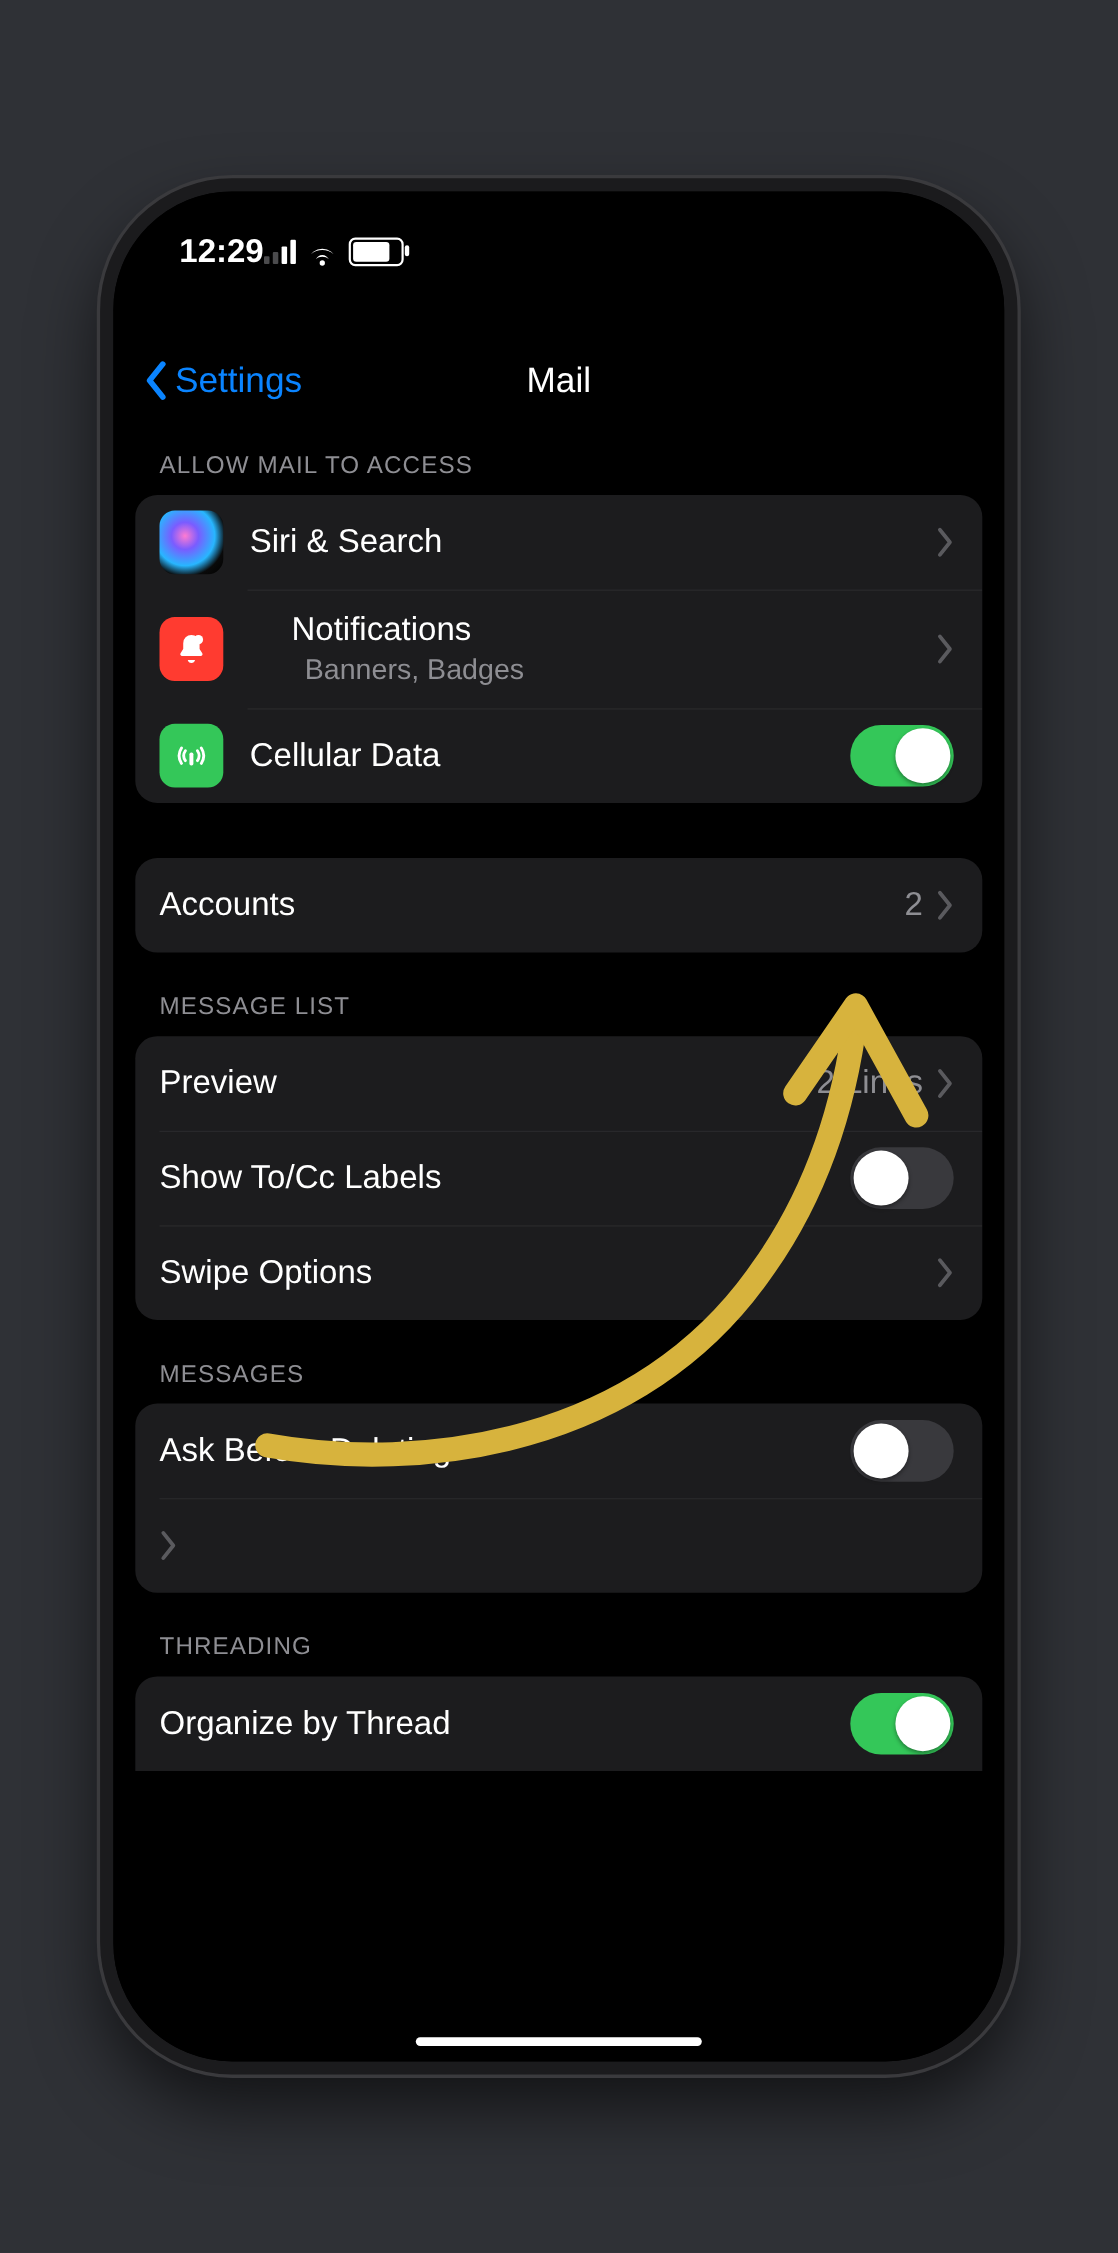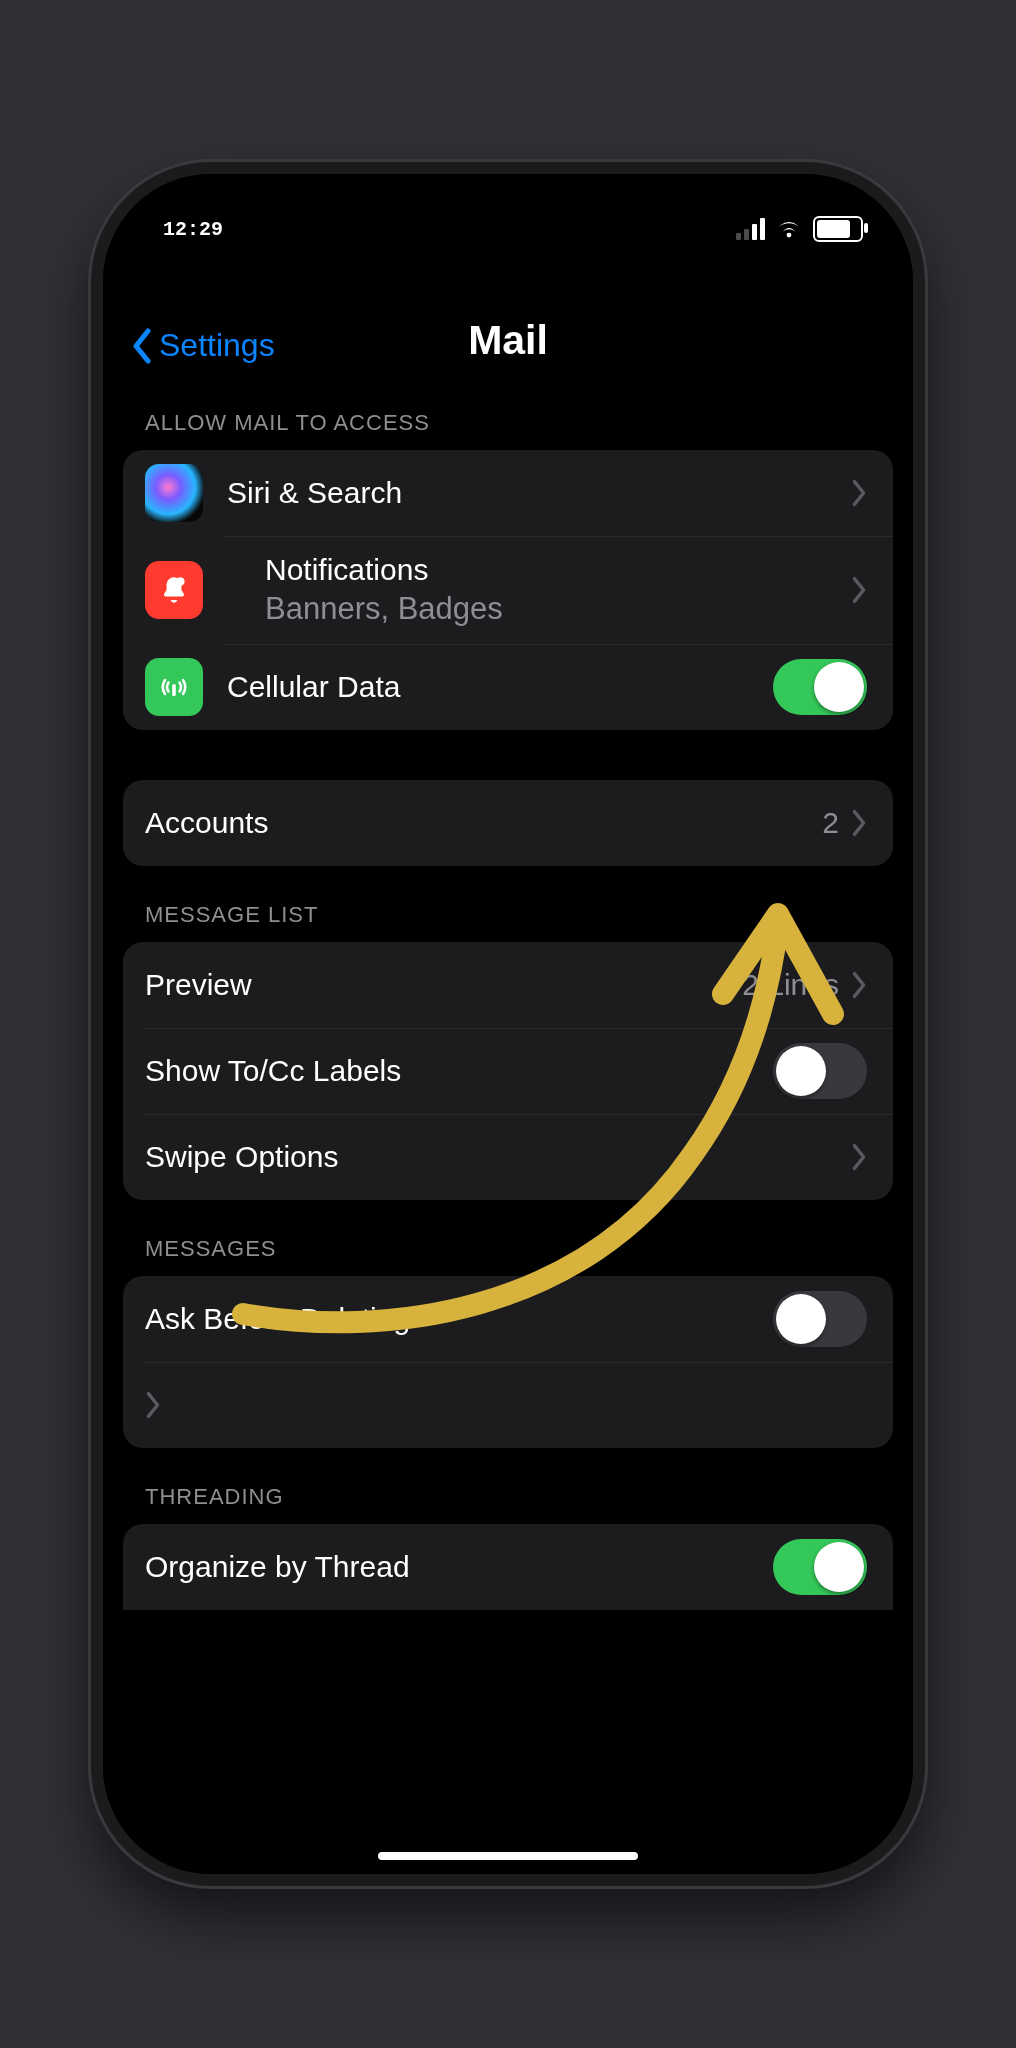--- a/index.html
+++ b/index.html
@@ -44,42 +44,42 @@
   .cam{width:18px;height:18px;border-radius:50%;background:radial-gradient(circle at 40% 40%,#2a3a55 0,#0a0f18 60%,#000 100%);margin-left:32px;box-shadow:0 0 0 2px #0c1018;}
   .screen{
     position:absolute;inset:0;
     background:var(--bg);
     color:var(--text);
     font-size:30px;
     padding-top:30px;
   }
   
   .status{
-    height:50px;display:flex;align-items:center;justify-content:space-between;
-    padding:0 50px 0 60px;font-weight:600;font-size:20px;color:#fff;font-family:Liberation Mono, monospace;
+    height:50px;display:flex;align-items:center;
+    padding:0 50px 0 60px;font-weight:600;font-size:30px;color:#fff;
   }
   .status .right{display:flex;align-items:center;gap:10px;}
   .sig{display:flex;align-items:flex-end;gap:3px;height:22px;}
   .sig span{width:5px;background:#fff;border-radius:1px;}
   .sig span.dim{background:#4b4b4d;}
   .wifi{width:28px;height:22px;}
   .batt{width:46px;height:22px;border:2.5px solid #fff;border-radius:6px;position:relative;}
   .batt::after{content:"";position:absolute;right:-7px;top:5px;width:4px;height:10px;background:#fff;border-radius:2px;}
   .batt i{display:block;position:absolute;left:2px;top:2px;bottom:2px;width:72%;background:#fff;border-radius:3px;}
   
   .nav{
     position:relative;height:90px;display:flex;align-items:flex-end;justify-content:center;
     margin-top:20px;
   }
   .back{
     position:absolute;left:28px;display:flex;align-items:center;gap:6px;
     color:var(--blue);font-size:32px;font-weight:400;
   }
   .back svg{width:22px;height:36px;}
-  .title{color:#fff;font-size:41px;font-weight:700;}
+  .title{color:#fff;font-size:32px;font-weight:400;}
   
   .content{padding:10px 20px 0 20px;}
   .group-label{
     color:var(--label);font-size:22px;letter-spacing:1px;
     padding:36px 22px 14px 22px;text-transform:uppercase;
   }
   .group{
     background:var(--cell);border-radius:20px;overflow:hidden;
   }
   .row{
@@ -92,21 +92,21 @@
   .row.with-icon + .row::before{left:102px;}
   .row.with-icon{}
   .icon{
     width:58px;height:58px;border-radius:14px;margin-right:24px;flex:0 0 auto;
     display:flex;align-items:center;justify-content:center;color:#fff;
   }
   .icon.siri{background:radial-gradient(circle at 40% 40%,#ff7bd1 0,#7a5cff 25%,#28b6ff 55%,#0a0a0a 75%,#000 100%);}
   .icon.notif{background:#ff3b30;}
   .icon.cell{background:#34c759;}
   .lbl{flex:1;color:#fff;font-size:30px;display:flex;flex-direction:column;justify-content:center;line-height:1.15;}
-  .lbl .sub{color:var(--label);font-size:31px;margin-top:4px;}
+  .lbl .sub{color:var(--label);font-size:26px;margin-top:4px;margin-left:12px;}
   .val{color:var(--label);font-size:30px;margin-right:12px;}
   .chev{flex:0 0 auto;color:var(--chev);}
   .chev svg{width:16px;height:28px;display:block;}
   .toggle{
     width:94px;height:56px;border-radius:40px;position:relative;flex:0 0 auto;
   }
   .toggle .knob{
     width:50px;height:50px;border-radius:50%;background:#fff;position:absolute;top:3px;
     box-shadow:0 2px 4px rgba(0,0,0,.4);
   }

